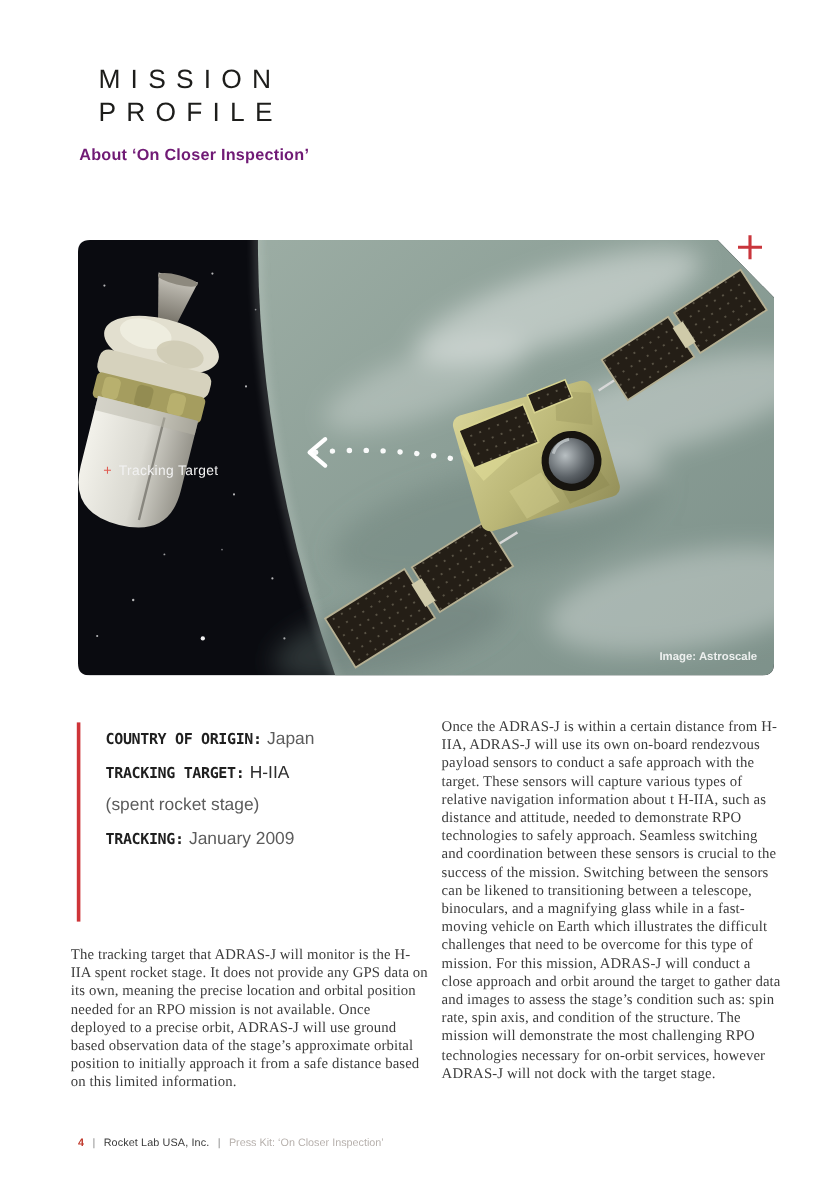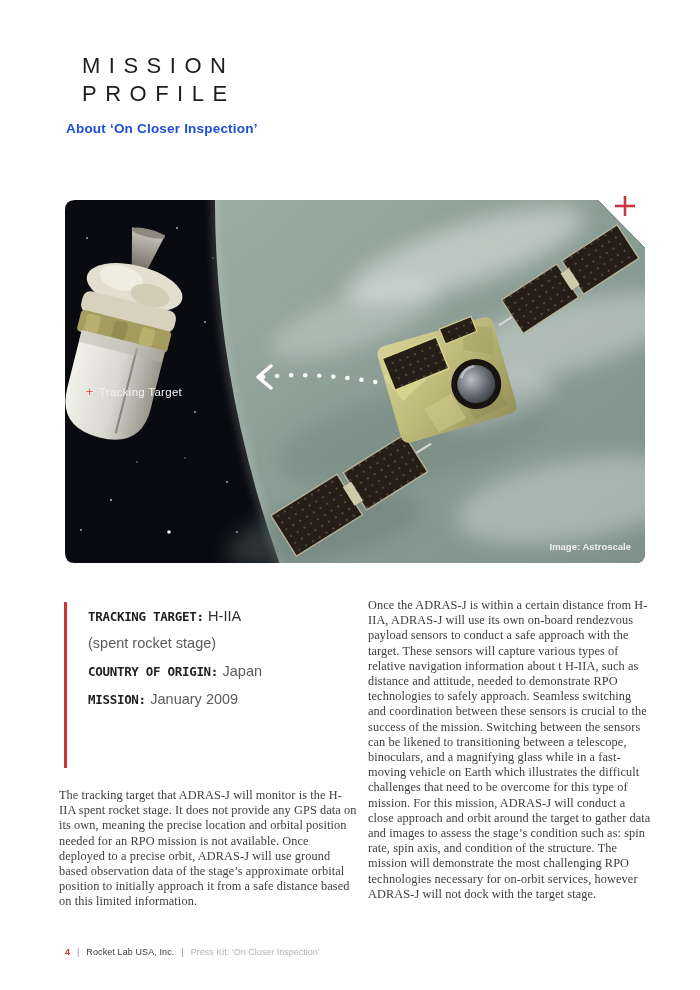--- a/index.html
+++ b/index.html
@@ -11,21 +11,21 @@
   }
 
   
   .title {
     position:absolute; left:82px; top:52px;
     font-size:22px; font-weight:500; letter-spacing:8.5px;
     line-height:28px; color:#1d1d1b;
   }
   .subtitle {
     position:absolute; left:66px; top:121px;
-    font-size:13.5px; font-weight:700; color:#1d4ed8; letter-spacing:.2px;
+    font-size:13.5px; font-weight:700; color:#701a75; letter-spacing:.2px;
   }
 
   
   .hero {
     position:absolute; left:65px; top:200px; width:580px; height:363px;
   }
   .hero svg { display:block; }
   .corner-plus {
     position:absolute; left:610px; top:191px; width:30px; height:30px;
   }
@@ -227,34 +227,34 @@
   </div>
 
   <svg class="corner-plus" viewBox="0 0 30 30">
     <line x1="15" y1="5" x2="15" y2="25" stroke="#c9363c" stroke-width="2.6"></line>
     <line x1="5" y1="15" x2="25" y2="15" stroke="#c9363c" stroke-width="2.6"></line>
   </svg>
 
   <div class="specs">
     <div class="spec-row">
       <div class="spec-line">
+        <span class="spec-label">COUNTRY OF ORIGIN:</span>
+        <span class="spec-value">Japan</span>
+      </div>
+    </div>
+    <div class="spec-row">
+      <div class="spec-line">
         <span class="spec-label">TRACKING TARGET:</span>
         <span class="spec-value dark">H-IIA</span>
       </div>
       <div class="spec-sub">(spent rocket stage)</div>
     </div>
     <div class="spec-row">
       <div class="spec-line">
-        <span class="spec-label">COUNTRY OF ORIGIN:</span>
-        <span class="spec-value">Japan</span>
-      </div>
-    </div>
-    <div class="spec-row">
-      <div class="spec-line">
-        <span class="spec-label">MISSION:</span>
+        <span class="spec-label">TRACKING:</span>
         <span class="spec-value">January 2009</span>
       </div>
     </div>
   </div>
 
   <div class="para para-left">The tracking target that ADRAS-J will monitor is the H-IIA spent rocket stage. It does not provide any GPS data on its own, meaning the precise location and orbital position needed for an RPO mission is not available. Once deployed to a precise orbit, ADRAS-J will use ground based observation data of the stage’s approximate orbital position to initially approach it from a safe distance based on this limited information.</div>
   <div class="para para-right">Once the ADRAS-J is within a certain distance from H-IIA, ADRAS-J will use its own on-board rendezvous payload sensors to conduct a safe approach with the target. These sensors will capture various types of relative navigation information about t H-IIA, such as distance and attitude, needed to demonstrate RPO technologies to safely approach. Seamless switching and coordination between these sensors is crucial to the success of the mission. Switching between the sensors can be likened to transitioning between a telescope, binoculars, and a magnifying glass while in a fast-moving vehicle on Earth which illustrates the difficult challenges that need to be overcome for this type of mission. For this mission, ADRAS-J will conduct a close approach and orbit around the target to gather data and images to assess the stage’s condition such as: spin rate, spin axis, and condition of the structure. The mission will demonstrate the most challenging RPO technologies necessary for on-orbit services, however ADRAS-J will not dock with the target stage.</div>
 
   <div class="footer">
     <span class="pgnum">4</span>

